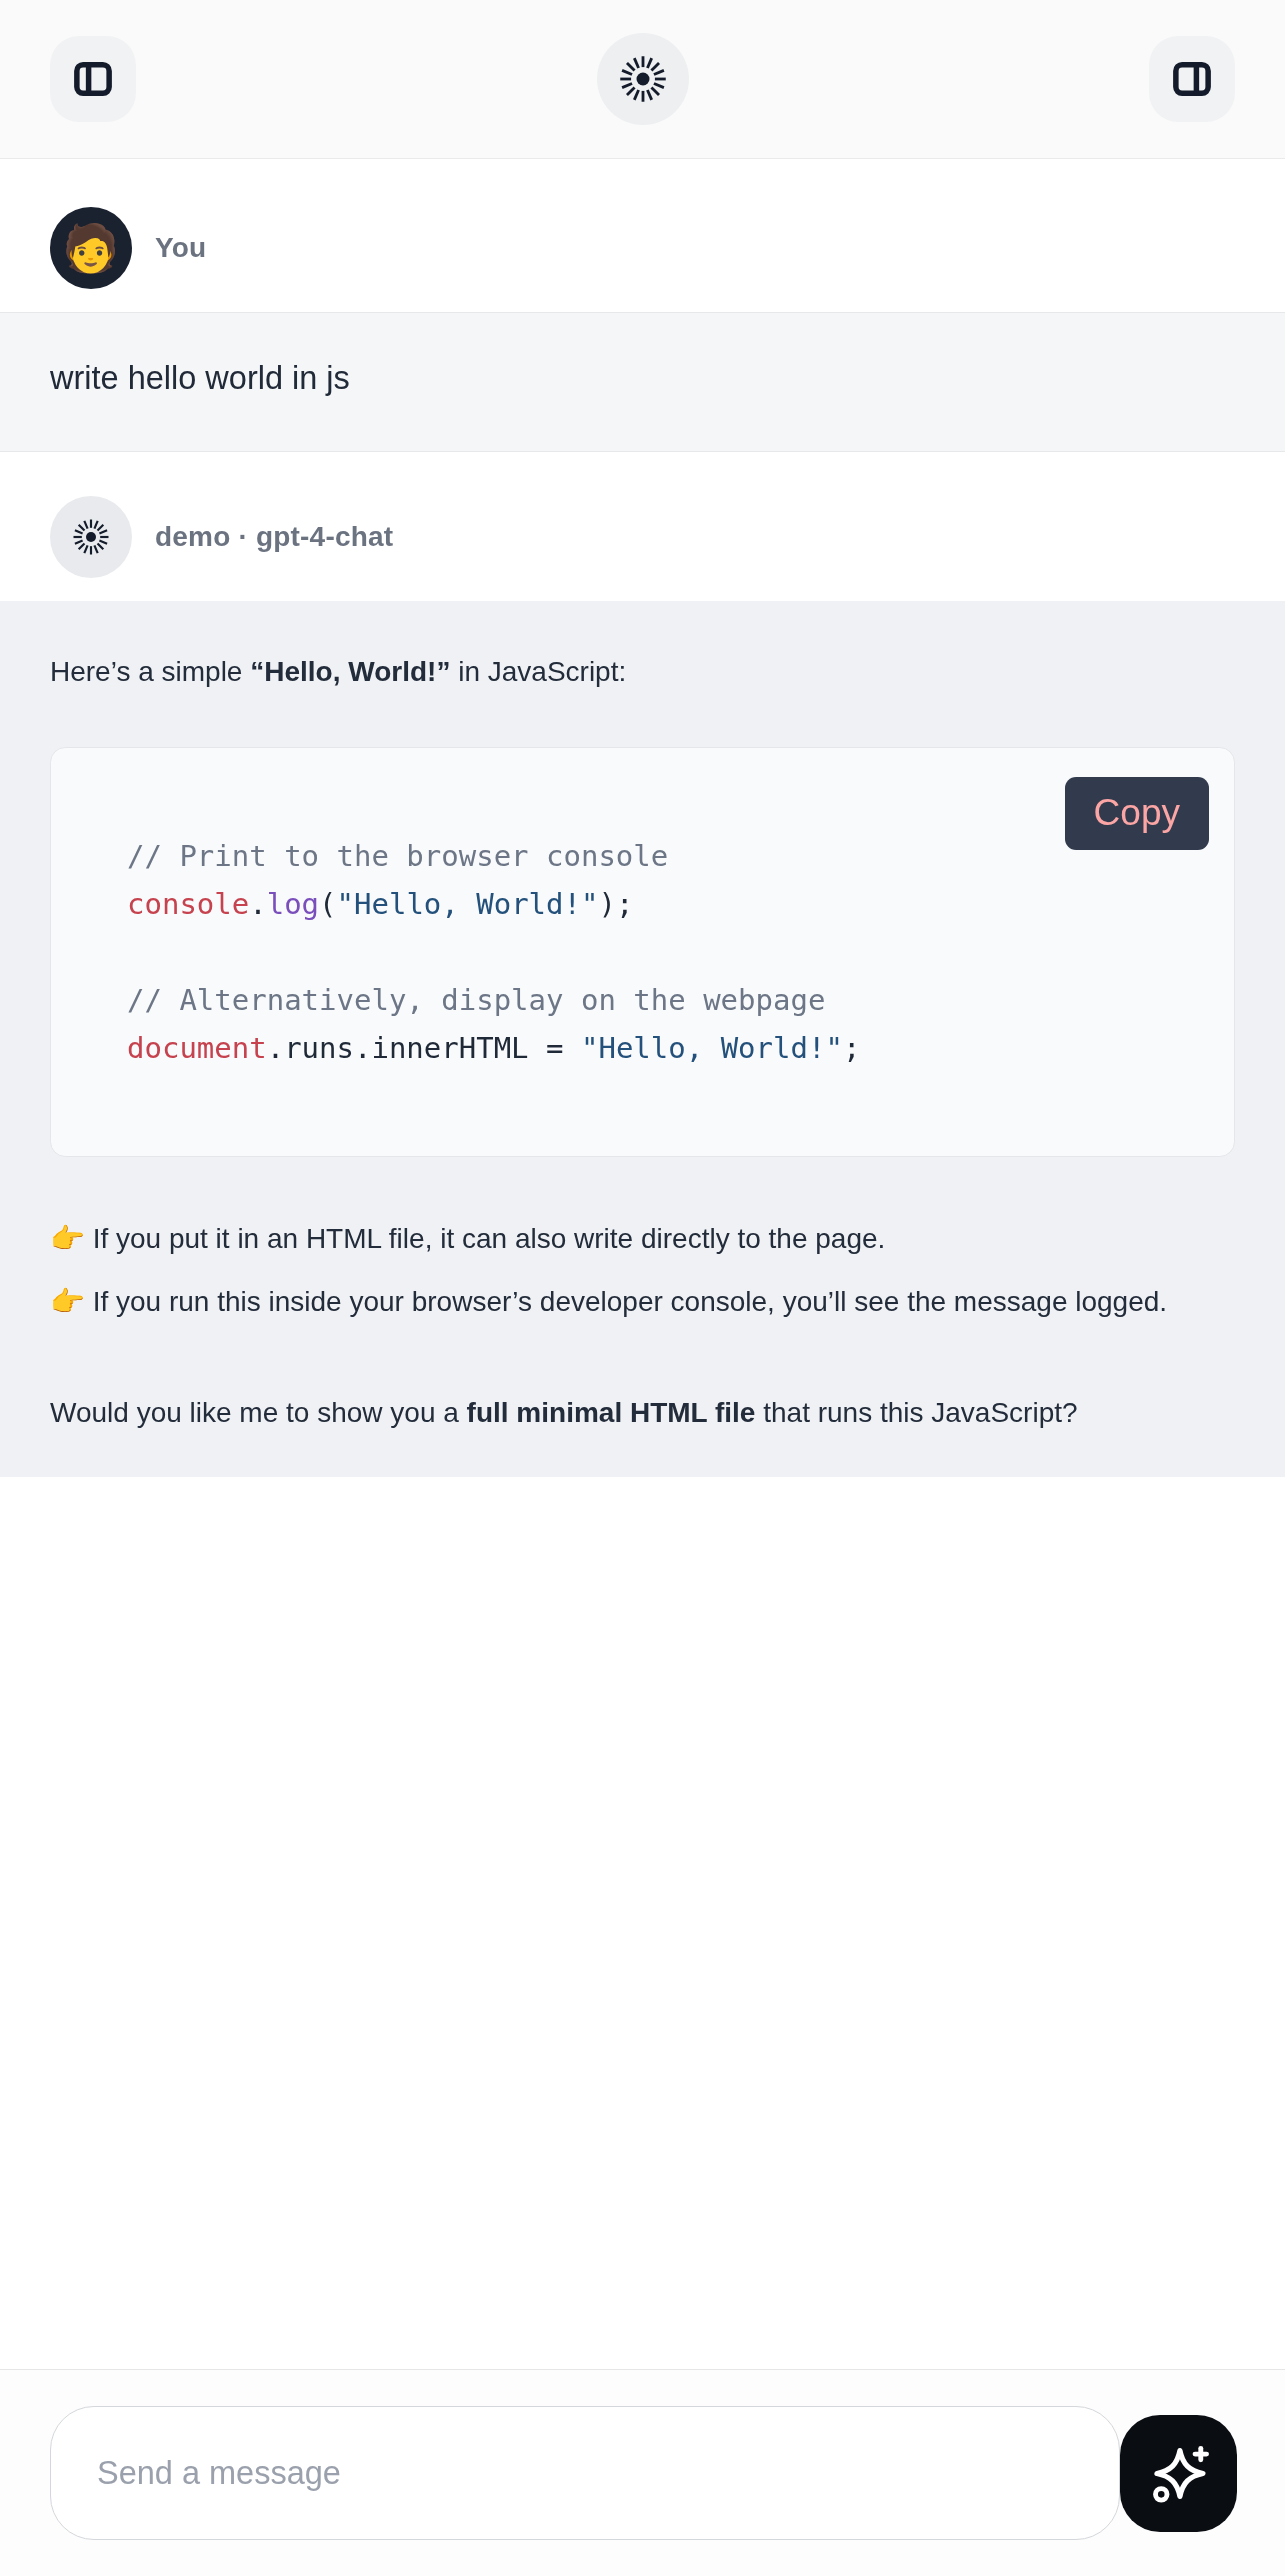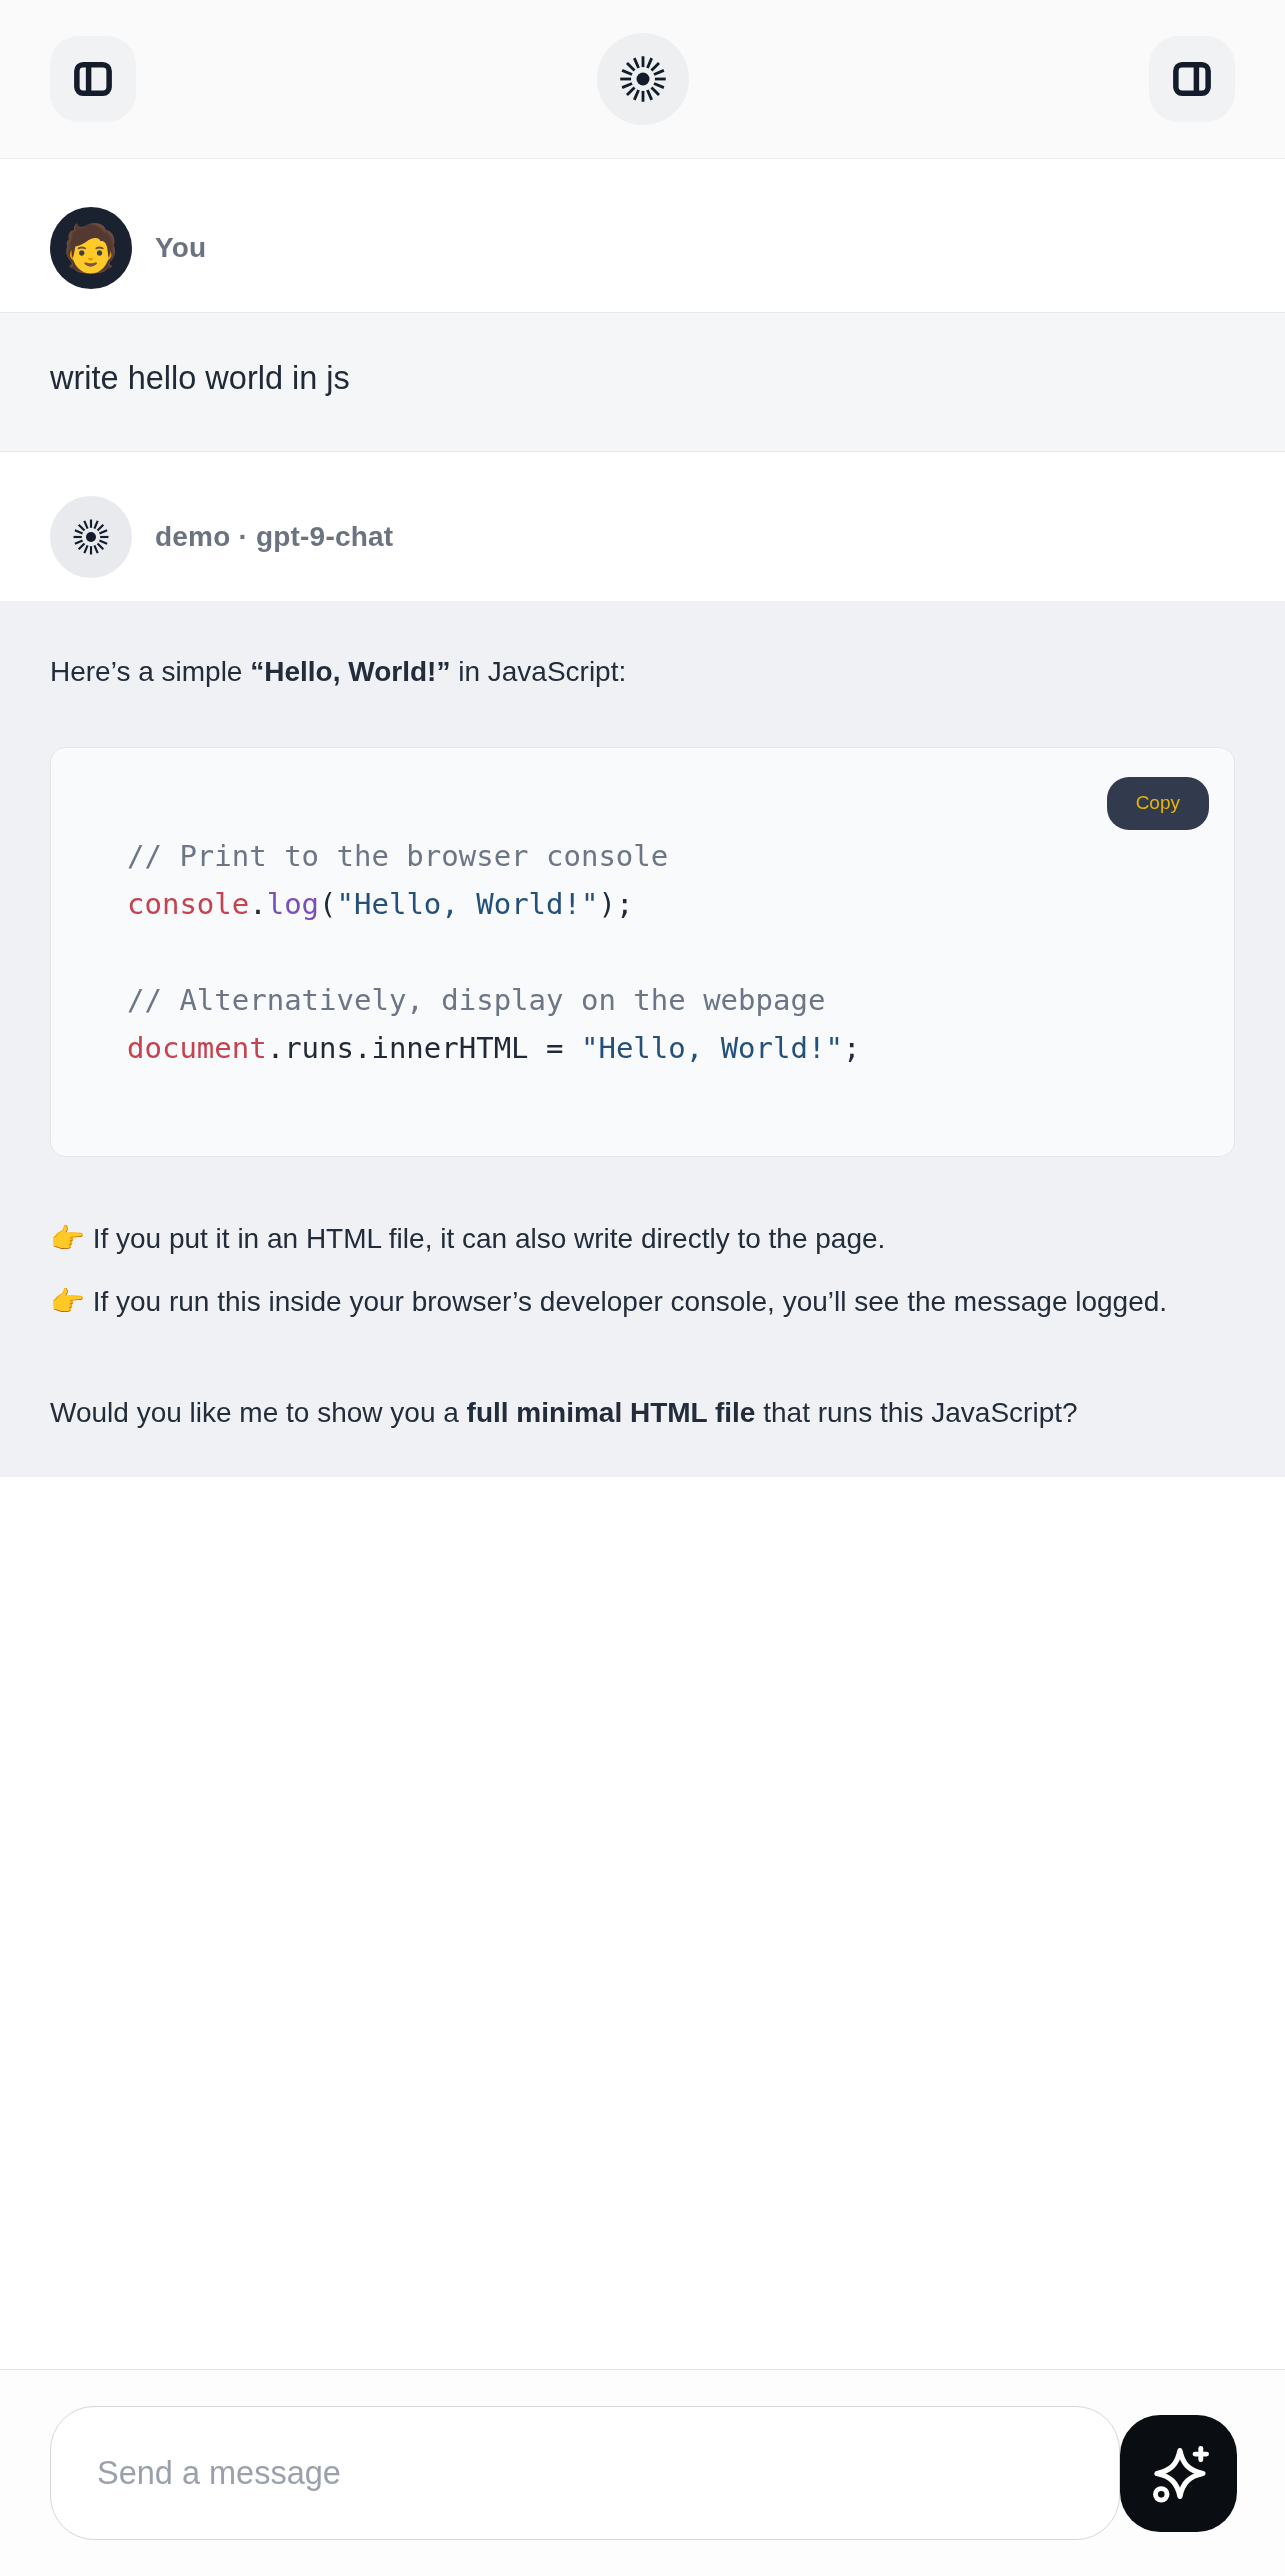--- a/index.html
+++ b/index.html
@@ -57,24 +57,24 @@
 
   .code-card {
     position: relative;
     background: #f9fafb;
     border: 1.9px solid #e4e7ea;
     border-radius: 15.3px;
     margin-bottom: 50px;
   }
   .copy-btn {
     position: absolute; top: 29px; right: 25px;
-    background: var(--copy-bg, #323b4d); color: #eab308;
-    border: none; border-radius: 22px;
+    background: var(--copy-bg, #323b4d); color: #fca5a5;
+    border: none; border-radius: 11px;
     font-family: "Liberation Sans", sans-serif;
-    font-size: 19px; padding: 15.3px 29px; cursor: pointer;
+    font-size: 37px; padding: 15.3px 29px; cursor: pointer;
   }
   pre.code {
     margin: 0; padding: 84px 38px 84px 76px;
     font-family: "DejaVu Sans Mono", monospace;
     font-size: 29px; line-height: 48px;
     color: var(--punct, #1f2937);
     white-space: pre;
   }
   .tok-comment { color: var(--comment, #6c7686); }
   .tok-builtin { color: var(--builtin, #c5424e); }
@@ -182,21 +182,21 @@
           <line x1="4.7" y1="16" x2="13.9" y2="19.9"></line>
             <line x1="34.1" y1="28.1" x2="43.3" y2="32"></line>
           <line x1="4.7" y1="32" x2="13.9" y2="28.1"></line>
             <line x1="34.1" y1="19.9" x2="43.3" y2="16"></line>
           <line x1="16" y1="43.3" x2="19.9" y2="34.1"></line>
             <line x1="28.1" y1="13.9" x2="32" y2="4.7"></line>
         </g>
         <circle cx="24" cy="24" r="6" fill="#141c2b"></circle>
       </svg>
     </div>
-    <span class="meta-name">demo · gpt-9-chat</span>
+    <span class="meta-name">demo · gpt-4-chat</span>
   </div>
 
   <div class="asst-msg">
     <p class="intro"><span>Here’s a simple </span><b>“Hello, World!”</b><span> in JavaScript:</span></p>
 
     <div class="code-card">
       <button class="copy-btn">Copy</button>
       <pre class="code"><span class="tok-comment">// Print to the browser console</span>
 <span class="tok-builtin">console</span><span class="tok-punct">.</span><span class="tok-func">log</span><span class="tok-punct">(</span><span class="tok-string">"Hello, World!"</span><span class="tok-punct">);</span>
 

